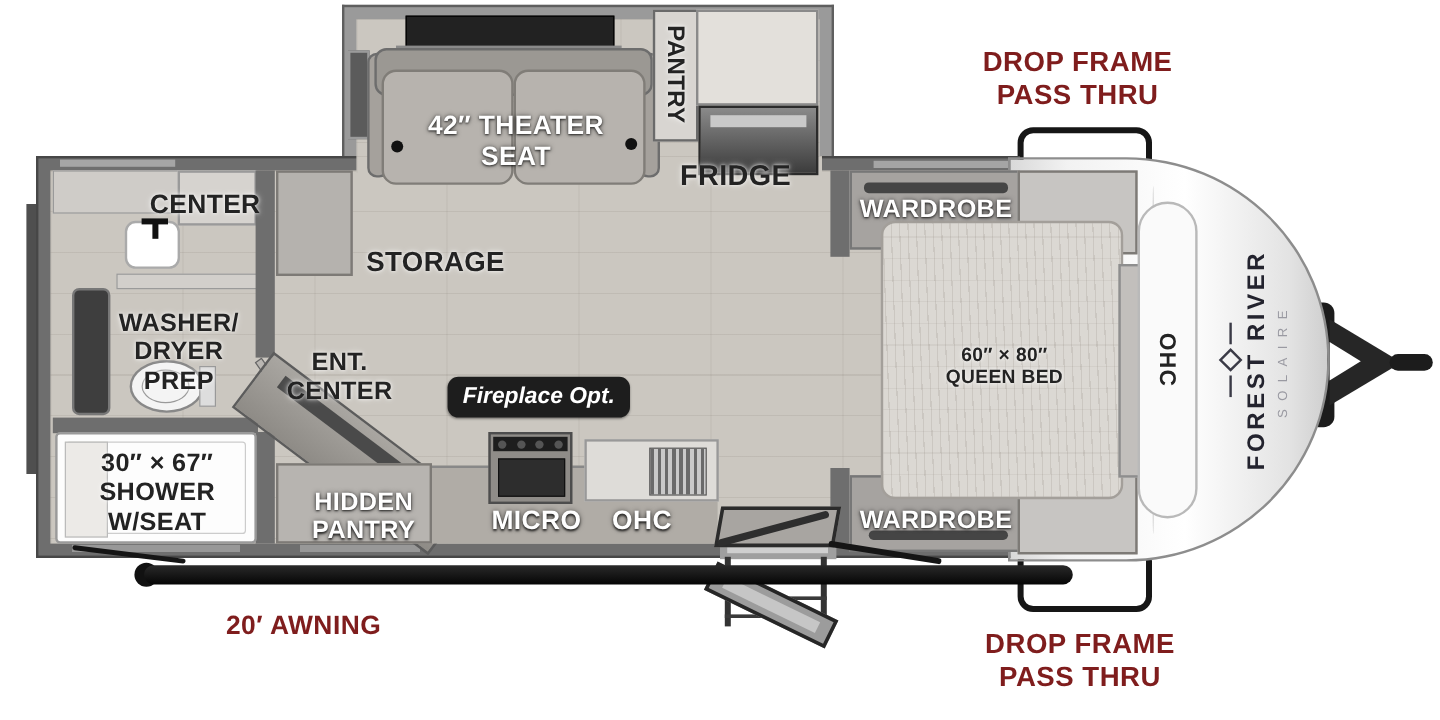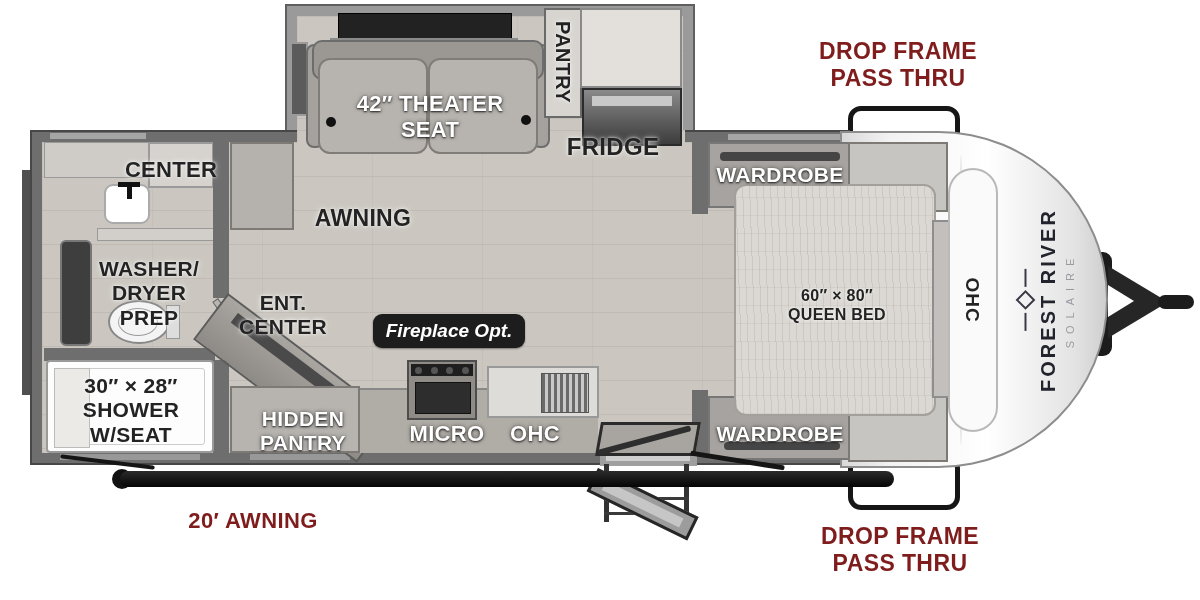--- a/index.html
+++ b/index.html
@@ -164,31 +164,31 @@
   <div class="a" style="left:120px;top:471px;width:774px;height:16px;background:linear-gradient(180deg,#2a2a2a,#050505);border-radius:8px;z-index:10;"></div>
 
   <div class="lbl note" style="left:898px;top:65px;font-size:23px;font-weight:800;">DROP FRAME
 PASS THRU</div>
   <div class="lbl wt" style="left:430px;top:117px;font-size:22px;">42″ THEATER
 SEAT</div>
   <div class="lbl dk r90" style="left:562px;top:62px;font-size:20px;">PANTRY</div>
   <div class="lbl dk" style="left:613px;top:147px;font-size:24px;">FRIDGE</div>
   <div class="lbl wt" style="left:780px;top:175px;font-size:21px;">WARDROBE</div>
   <div class="lbl dk" style="left:171px;top:170px;font-size:22px;">CENTER</div>
-  <div class="lbl dk" style="left:363px;top:218px;font-size:23px;">AWNING</div>
+  <div class="lbl dk" style="left:363px;top:218px;font-size:23px;">STORAGE</div>
   <div class="lbl dk" style="left:149px;top:294px;font-size:21px;">WASHER/
 DRYER
 PREP</div>
   <div class="lbl dk" style="left:283px;top:315px;font-size:21px;">ENT.
 CENTER</div>
   <div class="badge" style="left:373px;top:314px;width:152px;height:34px;font-size:19px;">Fireplace Opt.</div>
   <div class="lbl dk" style="left:837px;top:306px;font-size:16px;">60″ × 80″
 QUEEN BED</div>
   <div class="lbl dk r90" style="left:972px;top:300px;font-size:19px;letter-spacing:1px;">OHC</div>
-  <div class="lbl dk" style="left:131px;top:411px;font-size:21px;">30″ × 28″
+  <div class="lbl dk" style="left:131px;top:411px;font-size:21px;">30″ × 67″
 SHOWER
 W/SEAT</div>
   <div class="lbl wt" style="left:303px;top:431px;font-size:21px;">HIDDEN
 PANTRY</div>
   <div class="lbl wt" style="left:437px;top:434px;font-size:22px;padding-left:20px;">MICRO</div>
   <div class="lbl wt" style="left:535px;top:434px;font-size:22px;">OHC</div>
   <div class="lbl wt" style="left:780px;top:434px;font-size:21px;">WARDROBE</div>
   <div class="lbl note" style="left:253px;top:521px;font-size:22px;font-weight:800;">20′ AWNING</div>
   <div class="lbl note" style="left:900px;top:550px;font-size:23px;font-weight:800;">DROP FRAME
 PASS THRU</div>

